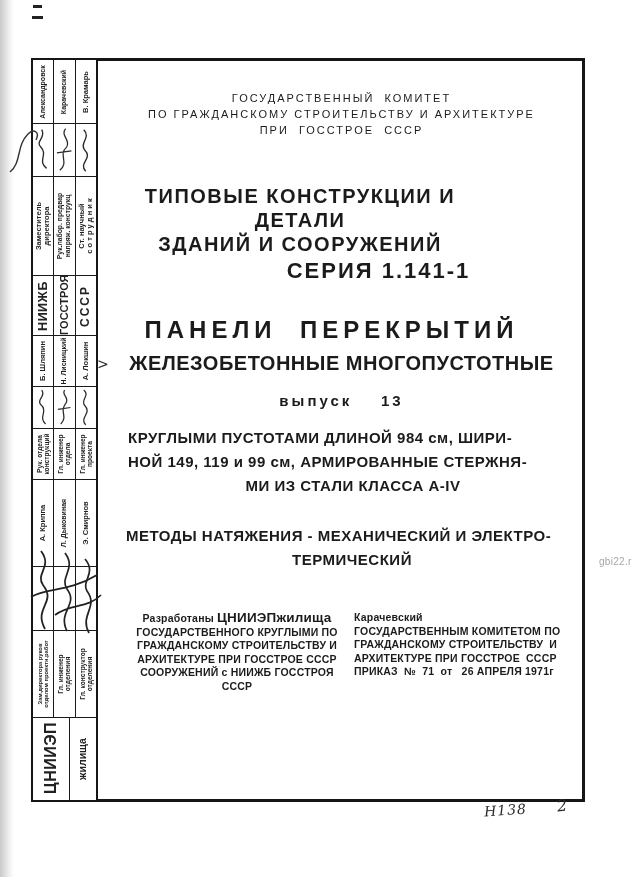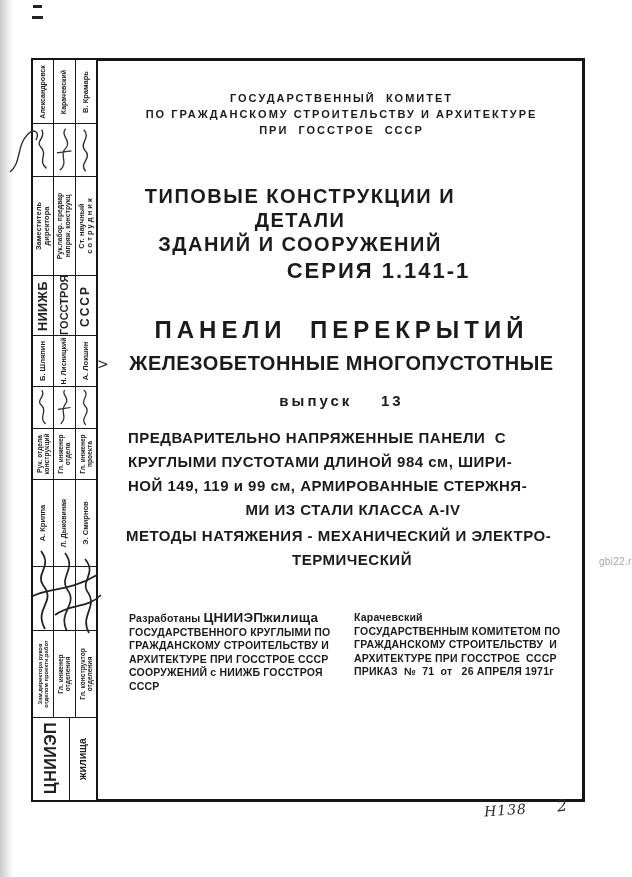--- a/index.html
+++ b/index.html
@@ -17,21 +17,21 @@
       box-sizing:border-box;background:#fff;}
   .srow{display:flex;width:100%;box-sizing:border-box;border-bottom:1.4px solid #1a1a1a;}
   .srow.last{border-bottom:none;flex:1;}
   .scell{flex:1;position:relative;border-right:1.3px solid #1a1a1a;overflow:visible;}
   .scell.nob{border-right:none;}
   .vt{position:absolute;left:50%;top:50%;transform:translate(-50%,-50%) rotate(-90deg);
       white-space:pre-line;text-align:center;line-height:1.12;font-weight:700;color:#222;}
   .sig-svg{position:absolute;left:0;top:0;width:100%;height:100%;}
   
   .c{text-align:center;}
-  .doc-header{font-size:11px;font-weight:700;letter-spacing:2px;line-height:16px;}
+  .doc-header{font-size:11px;font-weight:400;letter-spacing:2px;line-height:16px;}
   .big1{font-size:20px;font-weight:700;letter-spacing:1.5px;line-height:24px;}
   .series{font-size:22px;font-weight:700;letter-spacing:2px;}
   .title1{font-size:24px;font-weight:700;letter-spacing:5px;}
   .title2{font-size:20px;font-weight:700;letter-spacing:0.5px;}
   .issue{font-size:15px;font-weight:700;letter-spacing:3px;}
   .para{font-size:15px;font-weight:700;letter-spacing:0.5px;line-height:24px;}
   .small-block{font-size:10.5px;font-weight:700;line-height:13.5px;letter-spacing:0.2px;}
   .org-inline{font-size:13.5px;}
   .watermark{font-size:10px;color:#a6a6a6;font-weight:400;letter-spacing:0.3px;}
   .hand{font-family:"DejaVu Serif",serif;font-style:italic;color:#2a2a2a;}
@@ -208,37 +208,36 @@
   <div>ПРИ&nbsp;&nbsp;ГОССТРОЕ&nbsp;&nbsp;СССР</div>
 </div>
 
 <div class="abs c big1" style="left:98px;top:184px;width:404px;">
   <div>ТИПОВЫЕ КОНСТРУКЦИИ И ДЕТАЛИ</div>
   <div>ЗДАНИЙ И СООРУЖЕНИЙ</div>
 </div>
 
 <div class="abs c series" style="left:98px;top:258px;width:561px;">СЕРИЯ 1.141-1</div>
 
-<div class="abs c title1" style="left:98px;top:316px;width:487px;">ПАНЕЛИ&nbsp; ПЕРЕКРЫТИЙ</div>
+<div class="abs c title1" style="left:88px;top:316px;width:487px;">ПАНЕЛИ&nbsp; ПЕРЕКРЫТИЙ</div>
 <div class="abs c title2" style="left:98px;top:352px;width:487px;">ЖЕЛЕЗОБЕТОННЫЕ МНОГОПУСТОТНЫЕ</div>
 <div class="abs c issue" style="left:98px;top:392px;width:487px;">выпуск&nbsp;&nbsp;&nbsp;&nbsp;13</div>
 
 <div class="abs para" style="left:128px;top:426px;width:450px;">
-  <div>ПРЕДВАРИТЕЛЬНО НАПРЯЖЕННЫЕ ПАНЕЛИ&nbsp; С</div>
   <div>КРУГЛЫМИ ПУСТОТАМИ ДЛИНОЙ 984 см, ШИРИ-</div>
   <div>НОЙ 149, 119 и 99 см, АРМИРОВАННЫЕ СТЕРЖНЯ-</div>
   <div class="c">МИ ИЗ СТАЛИ КЛАССА А-IV</div>
 </div>
 
 <div class="abs para" style="left:126px;top:524px;width:452px;">
   <div>МЕТОДЫ НАТЯЖЕНИЯ - МЕХАНИЧЕСКИЙ И ЭЛЕКТРО-</div>
   <div class="c">ТЕРМИЧЕСКИЙ</div>
 </div>
 
-<div class="abs small-block" style="left:129px;top:611px;width:216px;">
+<div class="abs small-block" style="left:129px;top:611px;width:216px;text-align:center;">
   <div>
     <span>Разработаны</span>
     <span class="org-inline">ЦНИИЭПжилища</span>
   </div>
   <div>ГОСУДАРСТВЕННОГО КРУГЛЫМИ ПО</div>
   <div>ГРАЖДАНСКОМУ СТРОИТЕЛЬСТВУ И</div>
   <div>АРХИТЕКТУРЕ ПРИ ГОССТРОЕ СССР</div>
   <div>СООРУЖЕНИЙ с НИИЖБ ГОССТРОЯ</div>
   <div>СССР</div>
 </div>

